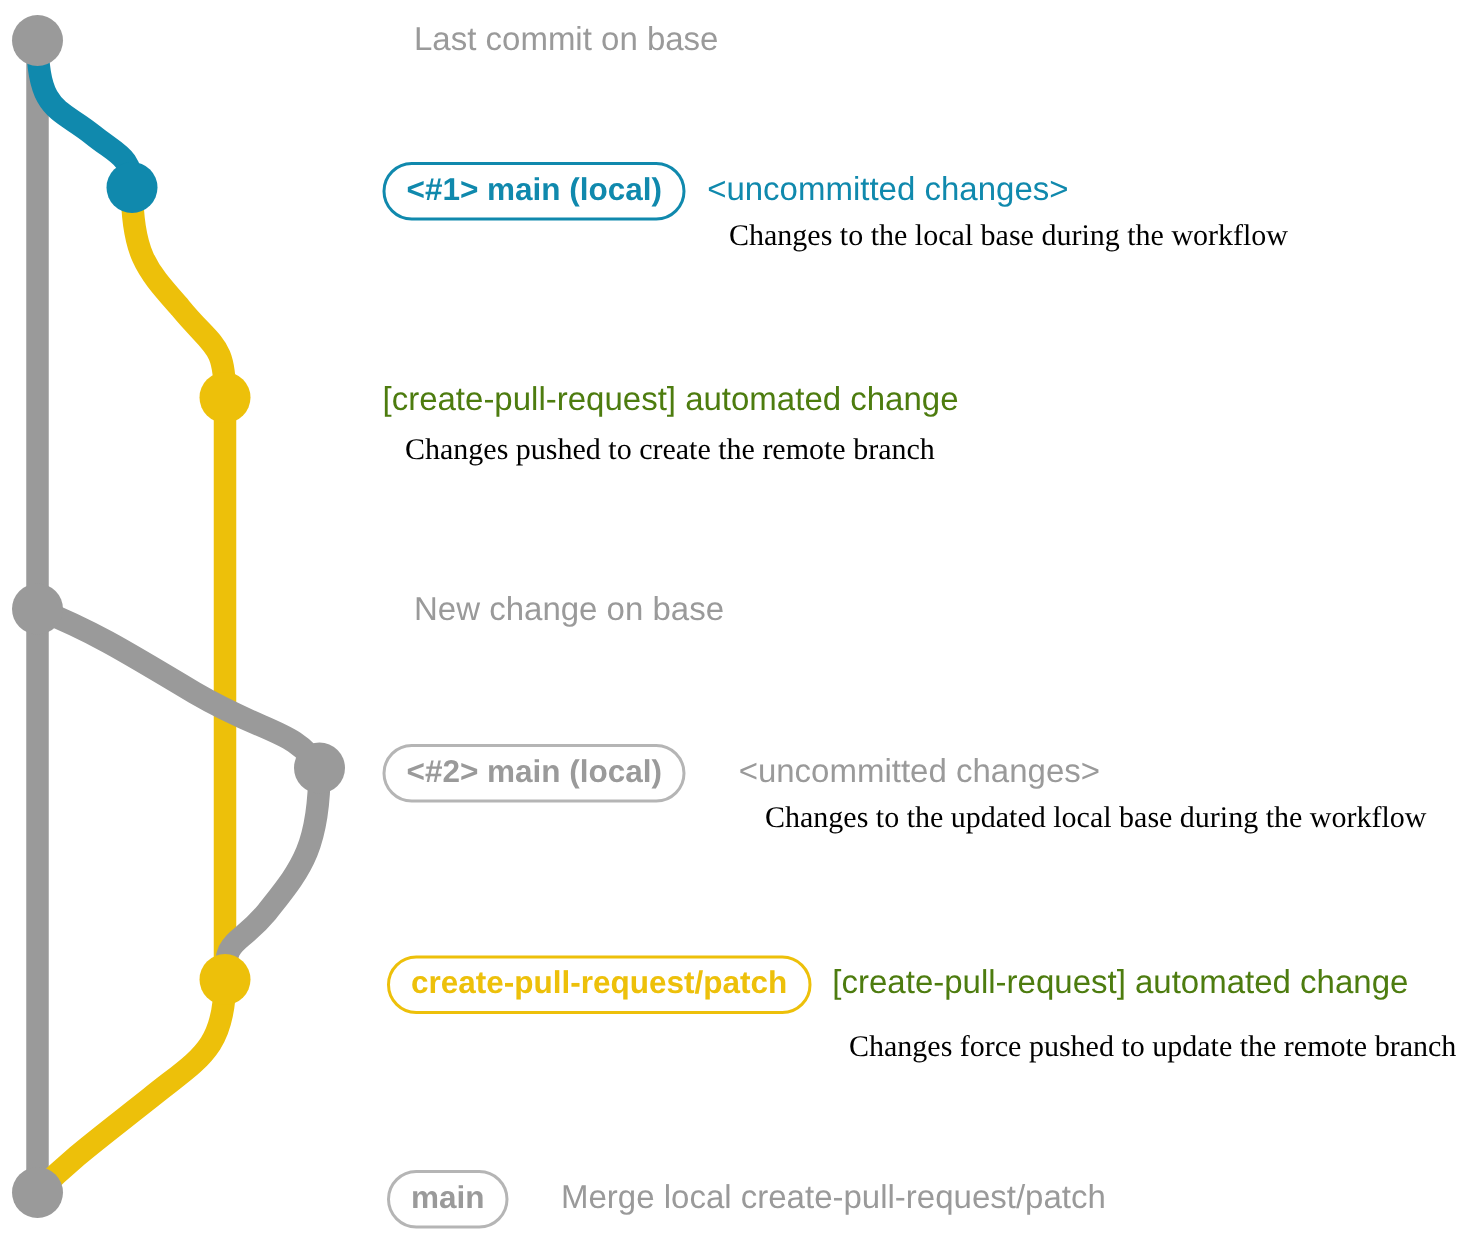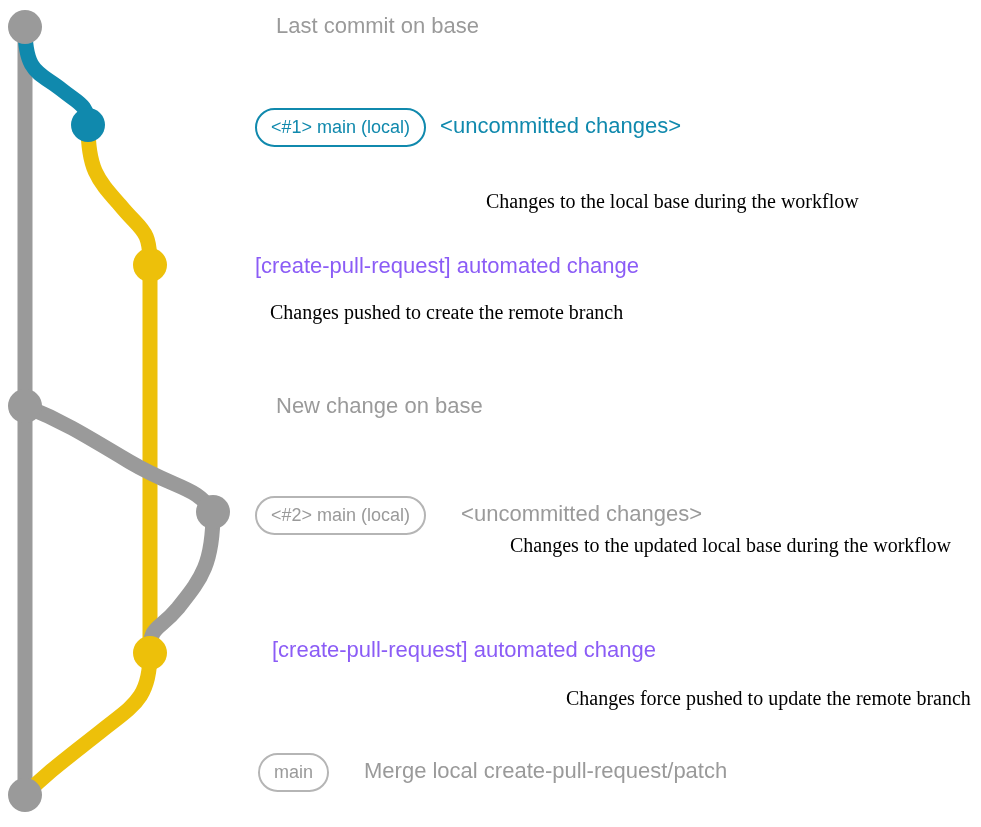--- a/index.html
+++ b/index.html
@@ -31,32 +31,33 @@
   }
 
   
   .subject {
     font-size: 22px;
     line-height: 26px;
     white-space: nowrap;
   }
   .subject.gray   { color: #9a9a9a; margin-left: 21px; }
   .subject.blue   { color: #1089ad; }
-  .subject.yellow { color: #8b5cf6; }
+  .subject.yellow { color: #4d7c0f; }
 
   
   .pill {
     display: inline-block;
     border-radius: 999px;
     border: 2px solid currentColor;
     padding: 5px 14px 6px 14px;
-    font-size: 18px;
+    font-size: 21px;
     line-height: 24px;
     white-space: nowrap;
     background: #ffffff;
+    font-weight: bold;
   }
   .pill.gray   { color: #9a9a9a; border-color: #b5b5b5; text-align: center; }
   .pill.blue   { color: #1089ad; border-color: #1089ad; }
   .pill.yellow { color: #edc00a; border-color: #edc00a; }
 
   .pill-gap { display: inline-block; width: 14px; }
 
   
   .note {
     position: absolute;
@@ -99,41 +100,42 @@
 
 <div class="row" style="left:255px; top:13px;">
   <span class="subject gray">Last commit on base</span>
 </div>
 
 <div class="row" style="left:255px; top:108px;">
   <span class="pill blue">&lt;#1&gt; main (local)</span>
   <span class="pill-gap"></span>
   <span class="subject blue">&lt;uncommitted changes&gt;</span>
 </div>
-<div class="note" style="left:486px; top:145px;margin-top:44px;">Changes to the local base during the workflow</div>
+<div class="note" style="left:486px; top:145px;">Changes to the local base during the workflow</div>
 
 <div class="row" style="left:255px; top:253px;">
   <span class="subject yellow">[create-pull-request] automated change</span>
 </div>
-<div class="note" style="left:270px; top:300px;">Changes pushed to create the remote branch</div>
+<div class="note" style="left:270px; top:288px;">Changes pushed to create the remote branch</div>
 
 <div class="row" style="left:255px; top:393px;">
   <span class="subject gray">New change on base</span>
 </div>
 
 <div class="row" style="left:255px; top:496px;">
   <span class="pill gray">&lt;#2&gt; main (local)</span>
   <span class="pill-gap"></span>
   <span class="subject gray">&lt;uncommitted changes&gt;</span>
 </div>
 <div class="note" style="left:510px; top:533px;">Changes to the updated local base during the workflow</div>
 
 <div class="row" style="left:258px; top:637px;">
+  <span class="pill yellow">create-pull-request/patch</span>
   <span class="pill-gap"></span>
   <span class="subject yellow">[create-pull-request] automated change</span>
 </div>
 <div class="note" style="left:566px; top:674px;margin-top:12px;">Changes force pushed to update the remote branch</div>
 
-<div class="row" style="left:258px; top:753px;">
+<div class="row" style="left:258px; top:780px;">
   <span class="pill gray">main</span>
   <span class="pill-gap"></span>
   <span class="subject gray">Merge local create-pull-request/patch</span>
 </div>
 
 </body></html>

